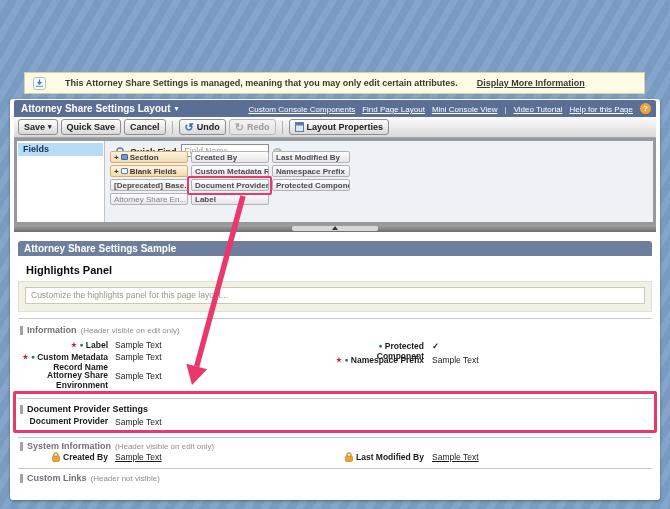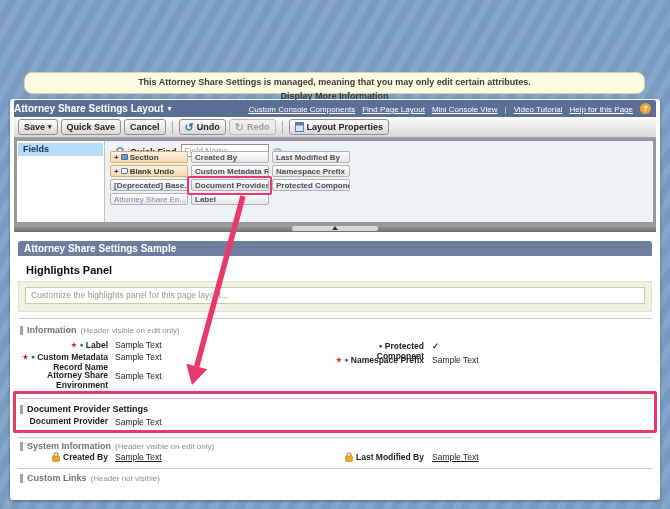--- a/index.html
+++ b/index.html
@@ -8,28 +8,28 @@
     position: relative; width: 670px; height: 509px; overflow: hidden;
     background-color:#7da0c7;
     background-image: repeating-linear-gradient(120deg, rgba(255,255,255,.06) 0 7px, rgba(0,0,0,.03) 7px 15px);
   }
   
   .apph { position:absolute; left:0; top:0; width:670px; height:60px; background:#f5f4f5; border-bottom:1px solid #c9c9c9; z-index:2; }
   .gear-tile { position:absolute; left:22px; top:11px; width:38px; height:38px; border-radius:6px; background:#0c7bad; display:flex; align-items:center; justify-content:center; }
   .eyebrow { position:absolute; left:70px; top:13px; font-size:9px; font-weight:bold; letter-spacing:.8px; color:#0176d3; }
   .ptitle  { position:absolute; left:70px; top:25px; font-size:15px; font-weight:bold; color:#15171c; }
   
-  .banner { position:absolute; left:24px; top:72px; width:621px; height:22px; background:#fdfbe3; border:1px solid #d8d3a0; border-radius:8px; display:flex; align-items:center; padding:0 8px; gap:4px; z-index:2;flex-direction:column; }
+  .banner { position:absolute; left:24px; top:72px; width:621px; height:22px; background:#fdfbe3; border:1px solid #d8d3a0; border-radius:0; display:flex; align-items:center; padding:0 8px; gap:19px; z-index:2; }
   .banner .txt { font-size:9px; font-weight:bold; color:#3a3a36; }
   .banner a { font-size:9px; font-weight:bold; color:#3a3a36; text-decoration:underline; }
   
   .panel { position:absolute; left:10px; top:99px; width:650px; height:401px; background:#fff; border-radius:3px; box-shadow:0 1px 3px rgba(0,0,0,.35); z-index:1; }
   
   .dbar { position:absolute; left:14px; top:100px; width:642px; height:17px; background:#5b6e96; border-radius:2px 2px 0 0; display:flex; align-items:center; color:#fff; z-index:3; }
-  .dbar .t { font-size:10px; font-weight:bold; }
+  .dbar .t { font-size:10px; font-weight:bold; padding-left:7px; }
   .dbar .caret { font-size:8px; margin-left:4px; }
   .dlinks { margin-left:auto; display:flex; align-items:flex-end; gap:7px; padding-right:5px; }
   .dlinks a { color:#fff; font-size:8px; text-decoration:underline; white-space:nowrap; }
   .dlinks .pipe { font-size:8px; color:#dfe5ef; }
   .helpq { width:11px; height:11px; border-radius:50%; background:#efa339; color:#fff; font-size:8px; font-weight:bold; text-align:center; line-height:11px; }
   
   .toolbar { position:absolute; left:14px; top:117px; width:642px; height:21px; background:linear-gradient(#fcfcfc,#d9d9d9); border-bottom:1px solid #a5a5a5; display:flex; align-items:center; padding-left:4px; gap:3px; z-index:3; }
   .tbtn { display:inline-flex; align-items:center; gap:3px; padding:2px 5px; background:linear-gradient(#ffffff,#d8d8d8); border:1px solid #8e8e8e; border-radius:3px; font-size:9px; font-weight:bold; color:#222; white-space:nowrap; }
   .tbtn .c { font-size:7px; }
   .tbtn.disabled { color:#9b9b9b; border-color:#b8b8b8; background:linear-gradient(#f3f3f3,#e2e2e2); }
@@ -156,21 +156,21 @@
       <div class="fbtn tan">
         <span class="plus">+</span>
         <span class="sqf"></span>
         <span>Section</span>
       </div>
       <div class="fbtn">Created By</div>
       <div class="fbtn">Last Modified By</div>
       <div class="fbtn tan">
         <span class="plus">+</span>
         <span class="sqo"></span>
-        <span>Blank Undo</span>
+        <span>Blank Fields</span>
       </div>
       <div class="fbtn">Custom Metadata R...</div>
       <div class="fbtn">Namespace Prefix</div>
       <div class="fbtn">[Deprecated] Base...</div>
       <div class="fbtn">Document Provider</div>
       <div class="fbtn">Protected Component</div>
       <div class="fbtn muted">Attorney Share En...</div>
       <div class="fbtn">Label</div>
     </div>
   </div>

